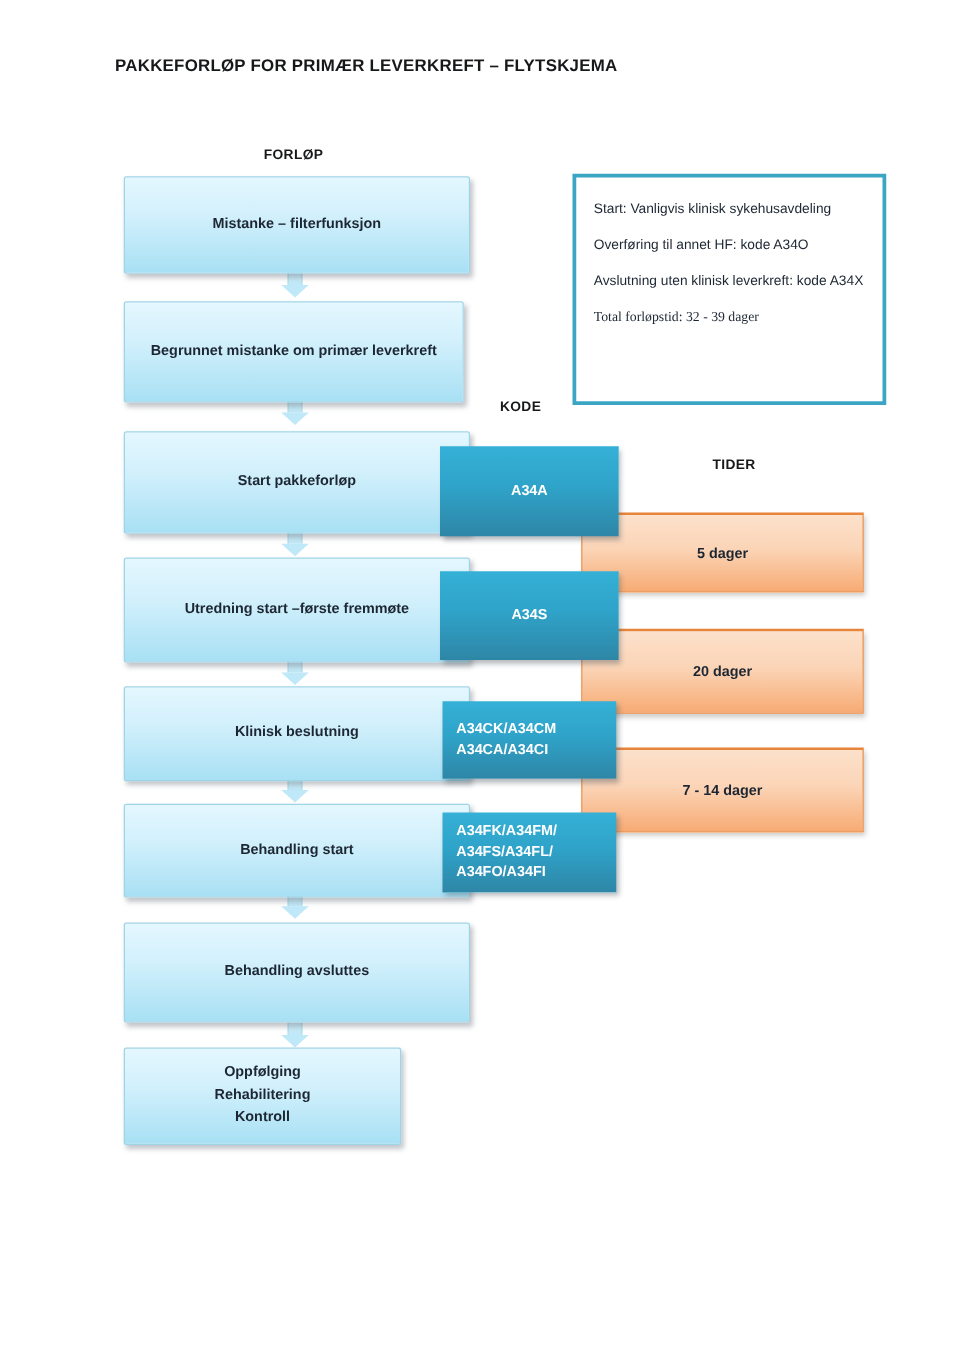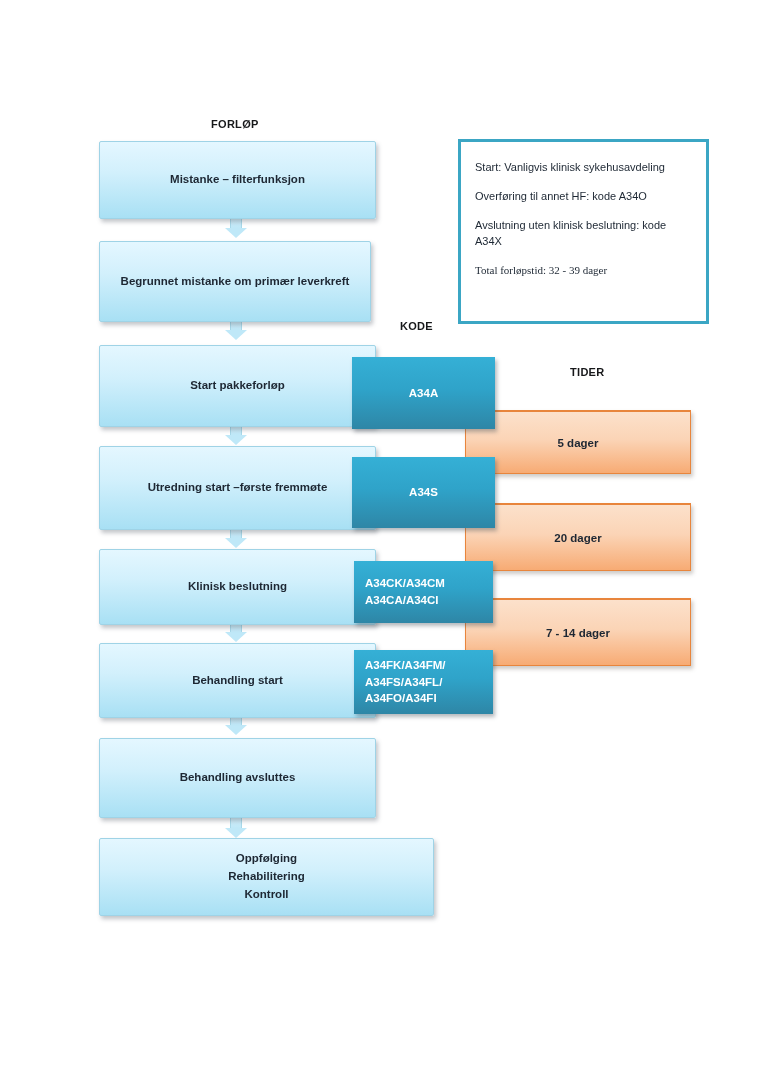--- a/index.html
+++ b/index.html
@@ -139,29 +139,30 @@
     margin-bottom: 13px;
     font-family: "Liberation Sans", sans-serif;
   }
   #info-box .line:last-child { margin-bottom: 0; font-family: Liberation Serif, serif; }
 </style>
 </head>
 <body>
 
 <div id="canvas">
 
+  <div class="doc-title">PAKKEFORLØP FOR PRIMÆR LEVERKREFT – FLYTSKJEMA</div>
 
   <div class="col-head" id="head-forlop">FORLØP</div>
   <div class="col-head" id="head-kode">KODE</div>
   <div class="col-head" id="head-tider">TIDER</div>
 
   <div id="info-box">
     <div class="line">Start: Vanligvis klinisk sykehusavdeling</div>
     <div class="line">Overføring til annet HF: kode A34O</div>
-    <div class="line">Avslutning uten klinisk beslutning: kode A34X</div>
+    <div class="line">Avslutning uten klinisk leverkreft: kode A34X</div>
     <div class="line">Total forløpstid: 32 - 39 dager</div>
   </div>
 
   <div class="down-arrow" style="left:225px; top:218px;">
     <div class="stem"></div>
     <div class="head"></div>
   </div>
   <div class="down-arrow" style="left:225px; top:320px;">
     <div class="stem"></div>
     <div class="head"></div>
@@ -218,21 +219,21 @@
   </div>
 
   <div class="flow-box" style="left:99px; top:643px; width:277px; height:75px;">
     <span>Behandling start</span>
   </div>
 
   <div class="flow-box" style="left:99px; top:738px; width:277px; height:80px;">
     <span>Behandling avsluttes</span>
   </div>
 
-  <div class="flow-box" style="left:99px; top:838px; width:335px; height:78px; white-space: pre-line;">
+  <div class="flow-box" style="left:99px; top:838px; width:222px; height:78px; white-space: pre-line;">
     <span>Oppfølging
 Rehabilitering
 Kontroll</span>
   </div>
 
   <div class="code-box" style="left:352px; top:357px; width:143px; height:72px;">
     <span>A34A</span>
   </div>
 
   <div class="code-box" style="left:352px; top:457px; width:143px; height:71px;">

